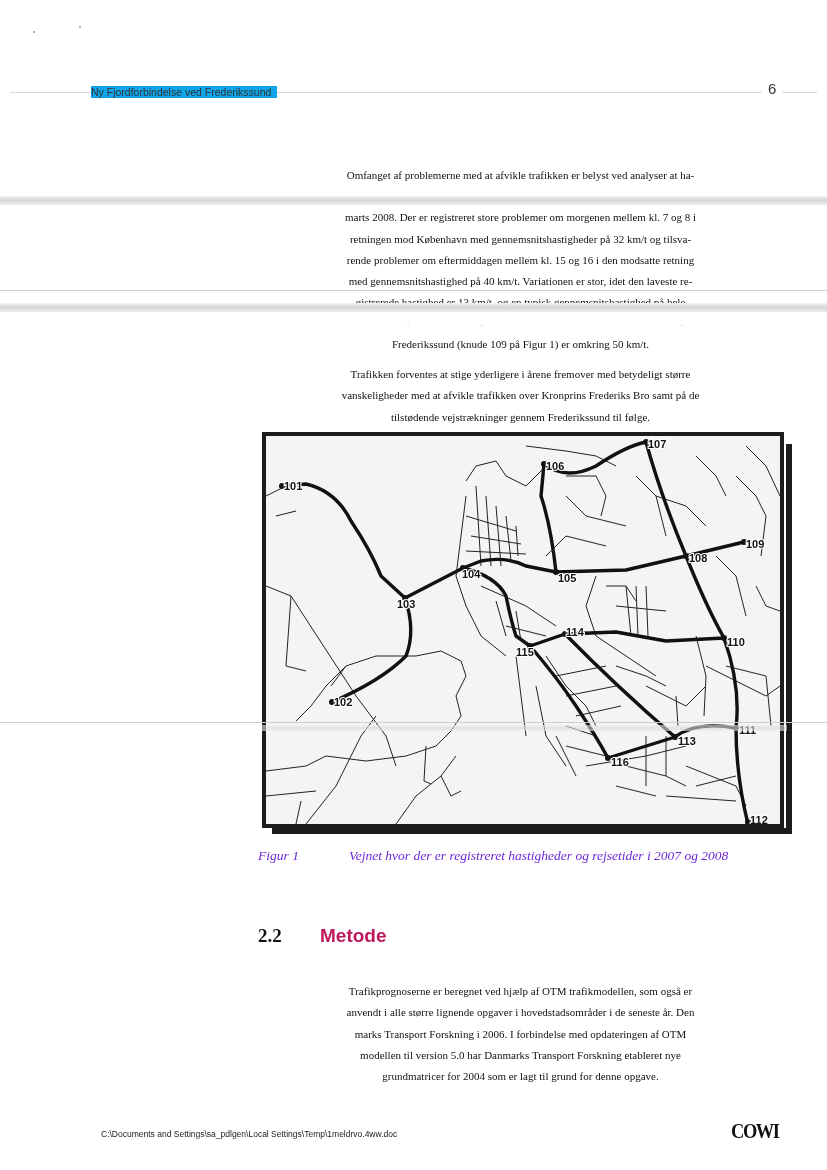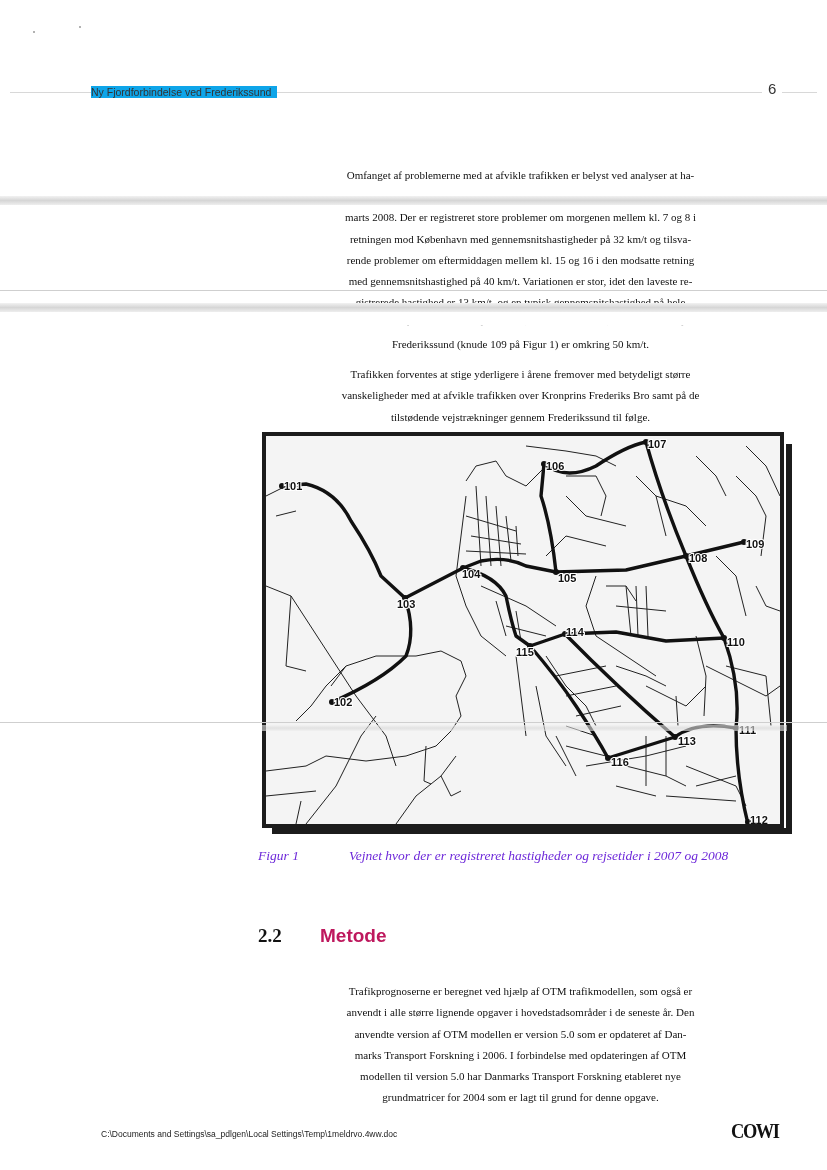--- a/index.html
+++ b/index.html
@@ -137,20 +137,19 @@
 
 <div class="caption" style="left:258px;">Figur 1</div>
 <div class="caption" style="left:349px;text-align:center;">Vejnet hvor der er registreret hastigheder og rejsetider i 2007 og 2008</div>
 
 <div class="h2-num">2.2</div>
 <div class="h2-title">Metode</div>
 
 <div class="body-text" style="top:953px;margin-top:28px;">
   <span class="line">Trafikprognoserne er beregnet ved hjælp af OTM trafikmodellen, som også er</span>
   <span class="line">anvendt i alle større lignende opgaver i hovedstadsområder i de seneste år. Den</span>
-  <span class="line">anvendte version af OTM modellen er version 5.0 som er opdateret af Dan-</span>
   <span class="line">marks Transport Forskning i 2006. I forbindelse med opdateringen af OTM</span>
   <span class="line">modellen til version 5.0 har Danmarks Transport Forskning etableret nye</span>
   <span class="line">grundmatricer for 2004 som er lagt til grund for denne opgave.</span>
 </div>
 
 <div class="footer-path">C:\Documents and Settings\sa_pdlgen\Local Settings\Temp\1meldrvo.4ww.doc</div>
 <div class="footer-logo">COWI</div>
 
 </body></html>

